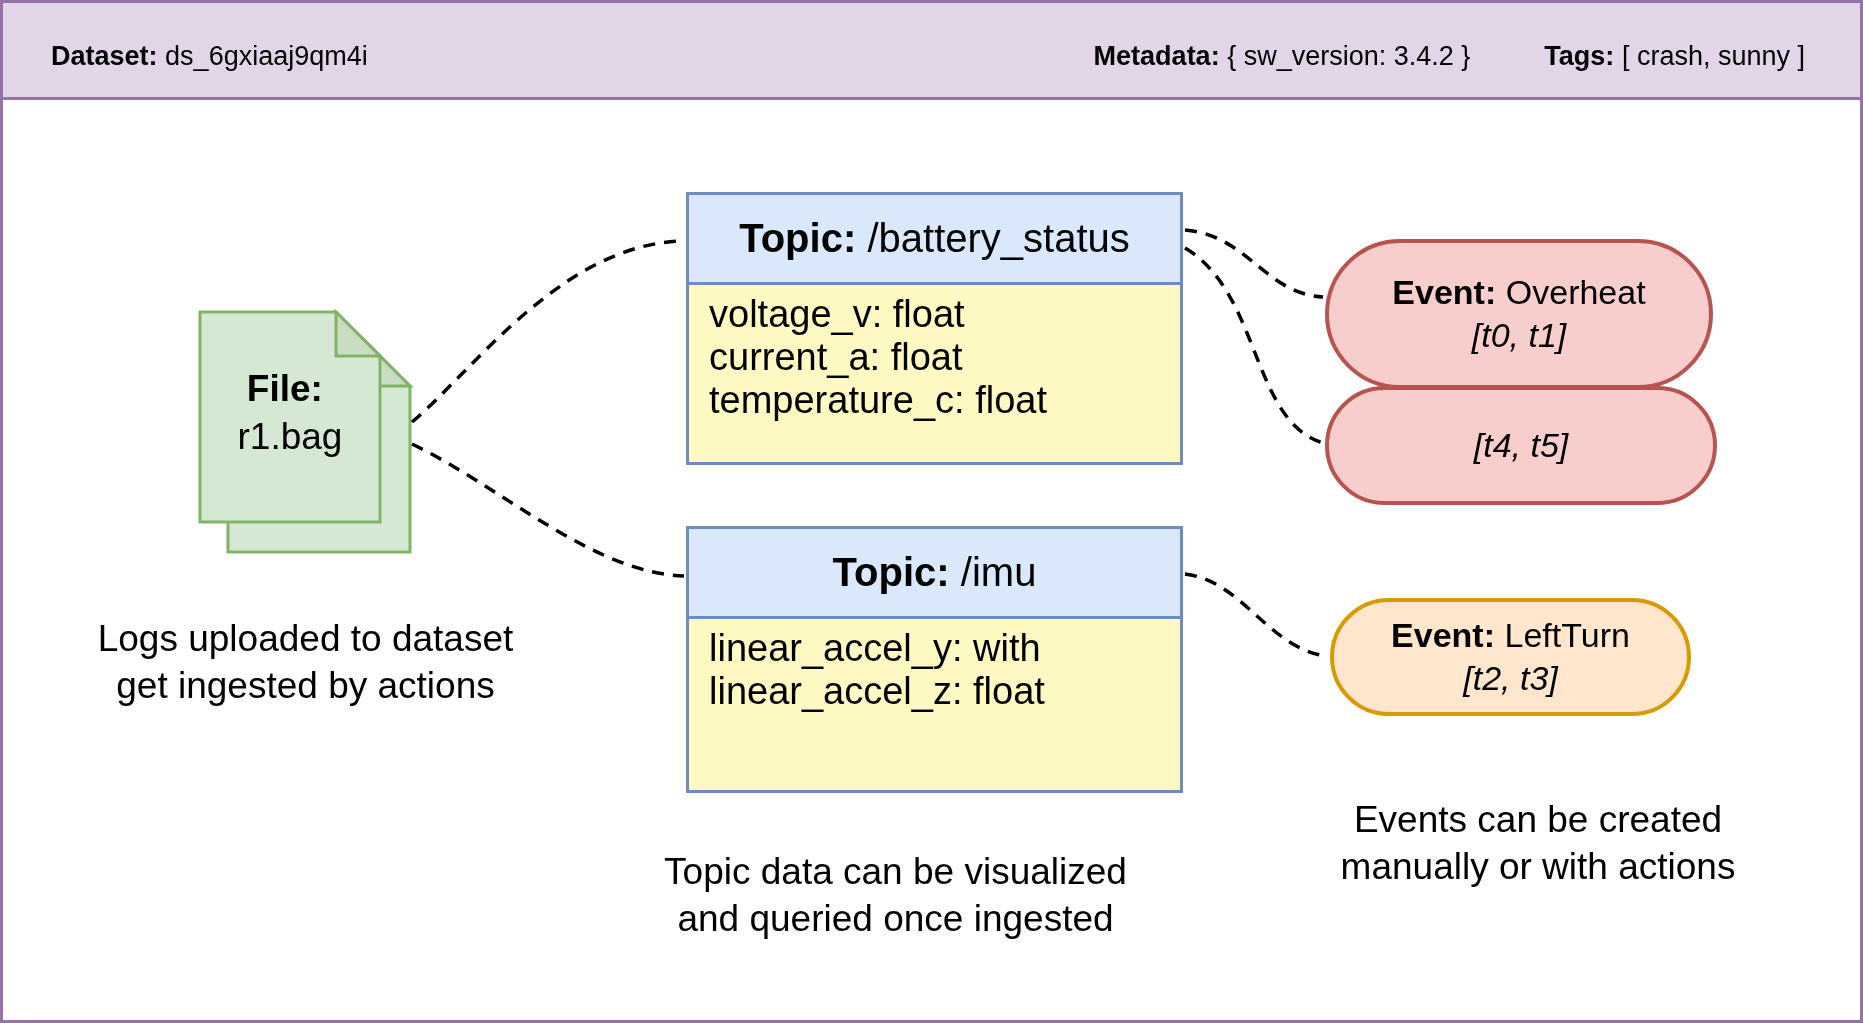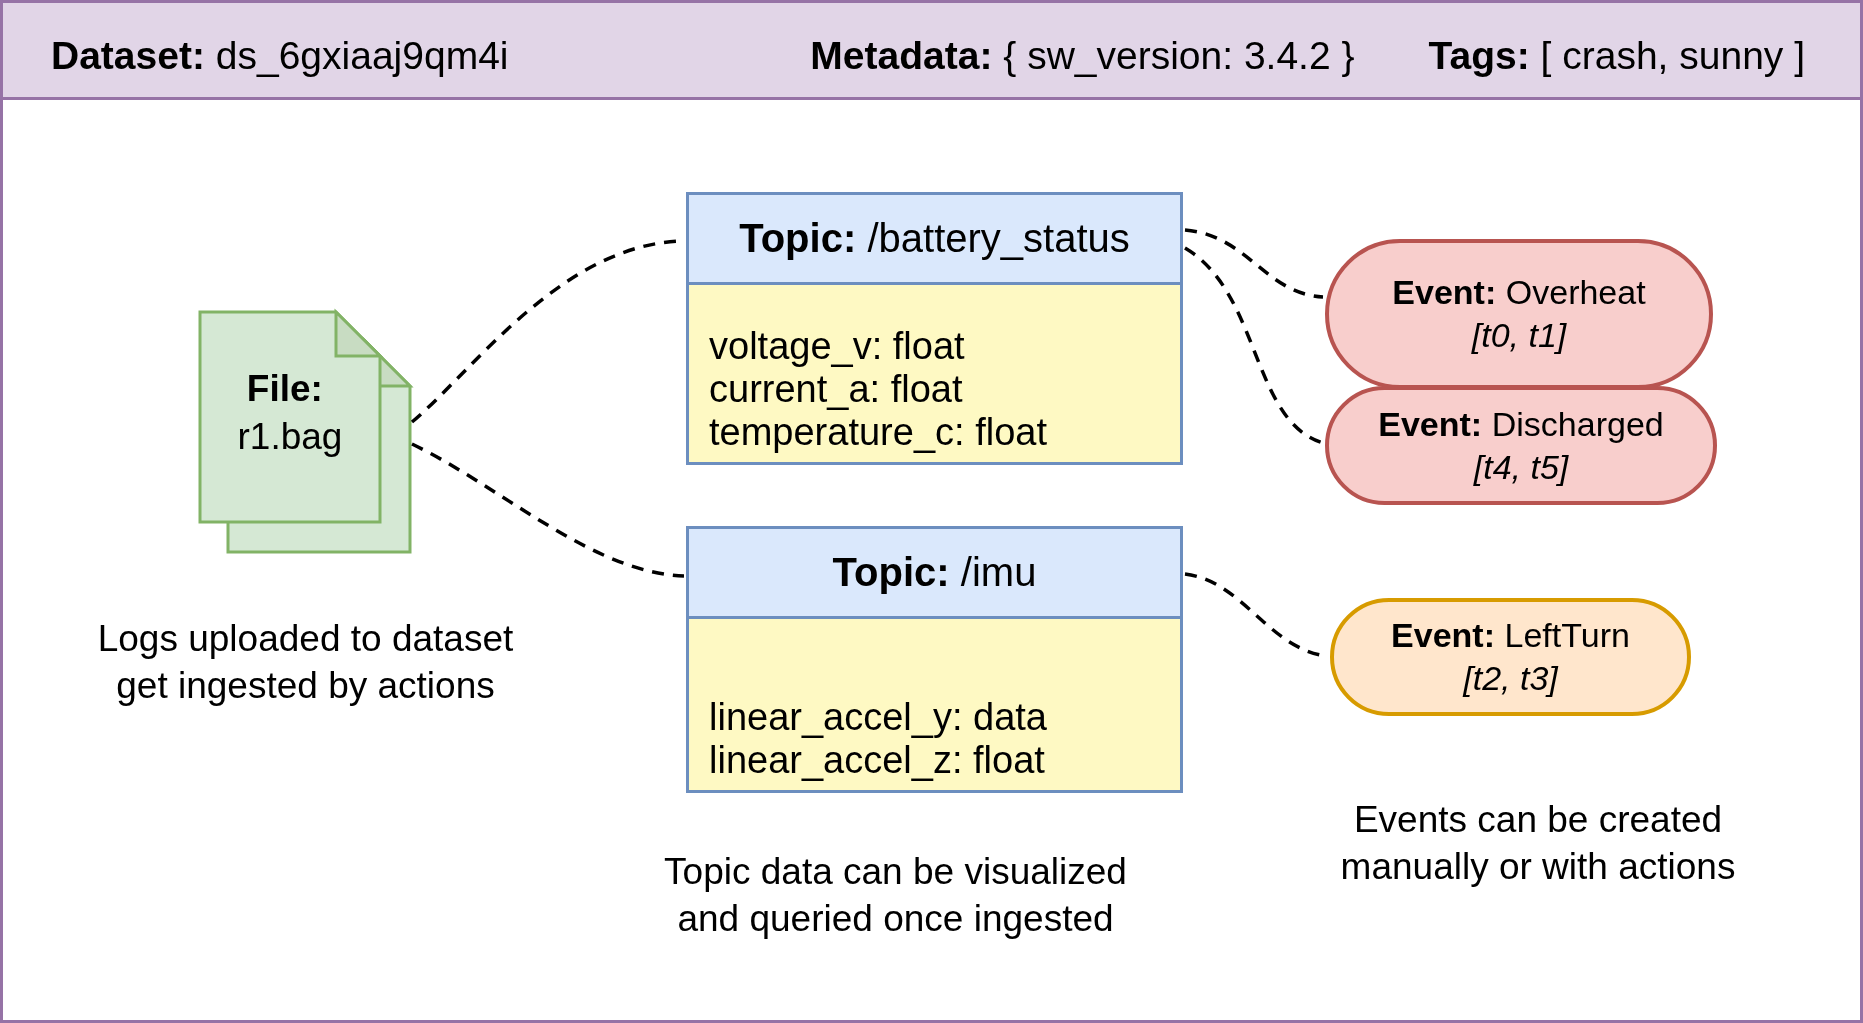--- a/index.html
+++ b/index.html
@@ -19,21 +19,21 @@
   .topbar {
     position: absolute;
     top: 0; left: 0; right: 0;
     height: 97px;
     background: #e1d5e7;
     border-bottom: 3px solid #9673a6;
     display: flex;
     align-items: center;
     justify-content: space-between;
     padding: 12px 55px 0 48px;
-    font-size: 39px;
+    font-size: 27px;
     z-index: 3;
   }
   .topbar .right-group { display: flex; gap: 74px; }
   .b { font-weight: 700; margin-right: 0.28em; }
 
   
   .layer {
     position: absolute;
     top: 0; left: 0;
     width: 1857px; height: 1017px;
@@ -68,21 +68,21 @@
     display: flex;
     align-items: center;
     justify-content: center;
     font-size: 40px;
     flex: 0 0 auto;
   }
   .topic-body {
     flex: 1;
     display: flex;
     flex-direction: column;
-    justify-content: flex-end;
+    justify-content: flex-start;
     padding: 8px 18px 8px 20px;
     font-size: 38px;
   }
 
   
   .pill {
     position: absolute;
     border-radius: 999px;
     display: flex;
     flex-direction: column;
@@ -165,32 +165,31 @@
       <div>temperature_c: float</div>
     </div>
   </div>
 
   <div class="topic topic-imu">
     <div class="topic-header">
       <span class="b">Topic:</span>
         <span>/imu</span>
     </div>
     <div class="topic-body">
-      <div>linear_accel_y: data</div>
+      <div>linear_accel_y: with</div>
       <div>linear_accel_z: float</div>
     </div>
   </div>
 
   <div class="pill pill-red pill-overheat">
     <div><span class="b">Event:</span><span>Overheat</span></div>
     <div class="interval">[t0, t1]</div>
   </div>
 
   <div class="pill pill-red pill-discharged">
-    <div><span class="b">Event:</span><span>Discharged</span></div>
     <div class="interval">[t4, t5]</div>
   </div>
 
   <div class="pill pill-orange pill-leftturn">
     <div><span class="b">Event:</span><span>LeftTurn</span></div>
     <div class="interval">[t2, t3]</div>
   </div>
 
   <div class="caption caption-file">
     <div>Logs uploaded to dataset</div>

